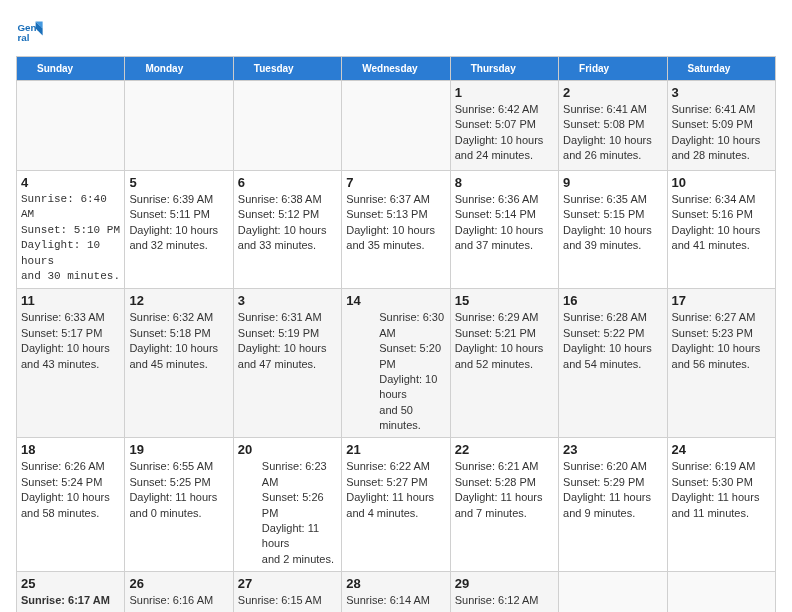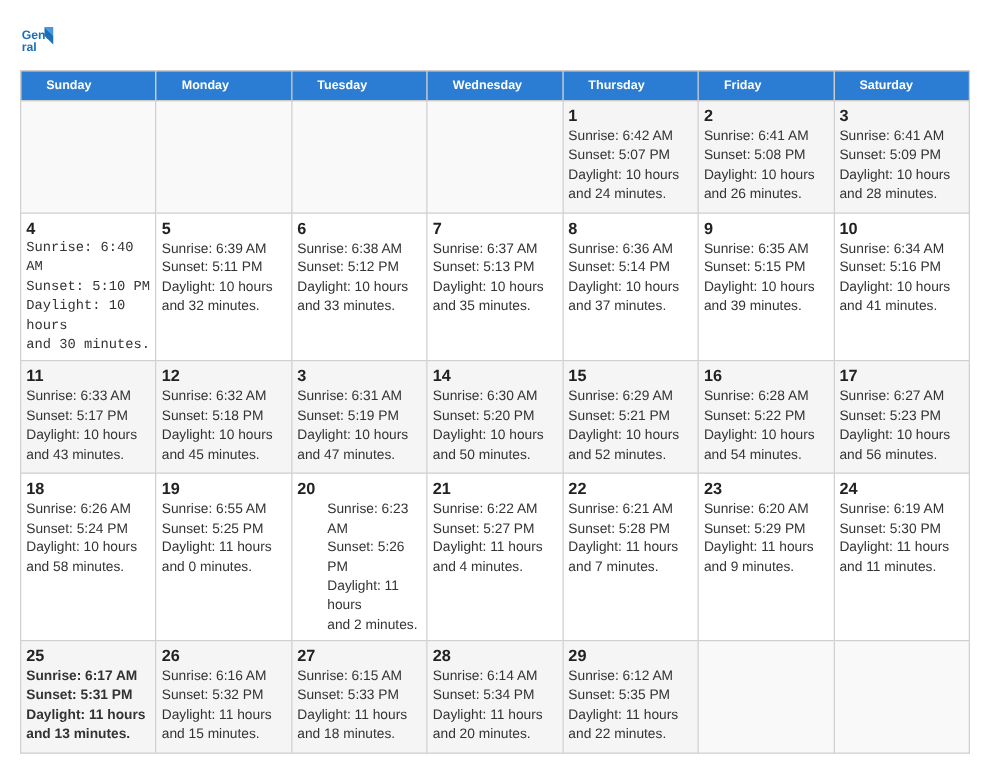--- a/index.html
+++ b/index.html
@@ -212,21 +212,21 @@
         </td>
         <td>
           <span class="day-num">3</span>
           <div class="day-info" style="white-space: pre-line;">Sunrise: 6:31 AM
 Sunset: 5:19 PM
 Daylight: 10 hours
 and 47 minutes.</div>
         </td>
         <td>
           <span class="day-num">14</span>
-          <div class="day-info" style="white-space: pre-line;">Sunrise: 6:30 AM
+          <div class="day-info" style="white-space: pre-line; margin-left: 33px;">Sunrise: 6:30 AM
 Sunset: 5:20 PM
 Daylight: 10 hours
 and 50 minutes.</div>
         </td>
         <td>
           <span class="day-num">15</span>
           <div class="day-info" style="white-space: pre-line;">Sunrise: 6:29 AM
 Sunset: 5:21 PM
 Daylight: 10 hours
 and 52 minutes.</div>

